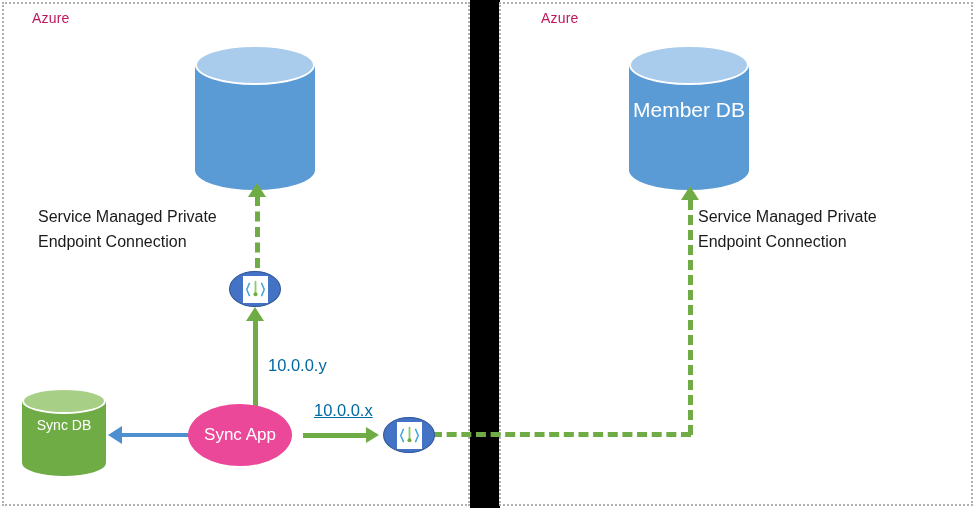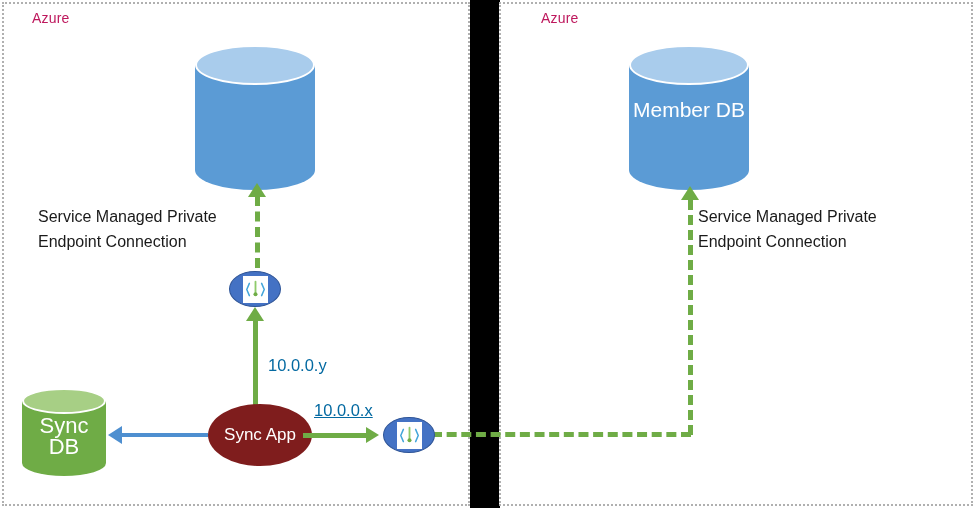--- a/index.html
+++ b/index.html
@@ -89,23 +89,23 @@
 
   
   .ellipse {
     position: absolute;
     border-radius: 50%;
     display: flex;
     align-items: center;
     justify-content: center;
   }
   #sync-app {
-    left: 208px; top: 404px;
+    left: 188px; top: 404px;
     width: 104px; height: 62px;
-    background: #7f1d1d;
+    background: #ec4899;
   }
   #sync-app .node-label {
     color: #ffffff;
     font-size: 17px;
     line-height: 20px;
     text-align: center;
   }
 
   .pe-node {
     position: absolute;
@@ -223,21 +223,21 @@
 
 
   <div class="ln solid-v" style="left:253px; top:320px; height:91px;"></div>
   <div class="arrow-up" style="left:246px; top:307px;"></div>
   <div class="lbl-ip" style="left:268px; top:355px;">10.0.0.y</div>
 
   <div class="cyl db-green" id="sync-db" style="left:22px; top:388px; width:84px; height:88px;">
     <div class="bottom" style="top:62px; height:26px;"></div>
     <div class="body" style="top:13px; height:62px;"></div>
     <div class="top" style="top:0px; height:26px;"></div>
-    <div class="cyl-label" style="top:27px; font-size:22px; line-height:21px;">Sync
+    <div class="cyl-label" style="top:27px; font-size:14px; line-height:21px;">Sync
 DB</div>
   </div>
 
   <div class="ln solid-blue-h" style="left:122px; top:433px; width:86px;"></div>
   <div class="arrow-left-blue" style="left:108px; top:426px;"></div>
 
   <div class="ellipse" id="sync-app">
     <div class="node-label">Sync
 App</div>
   </div>

